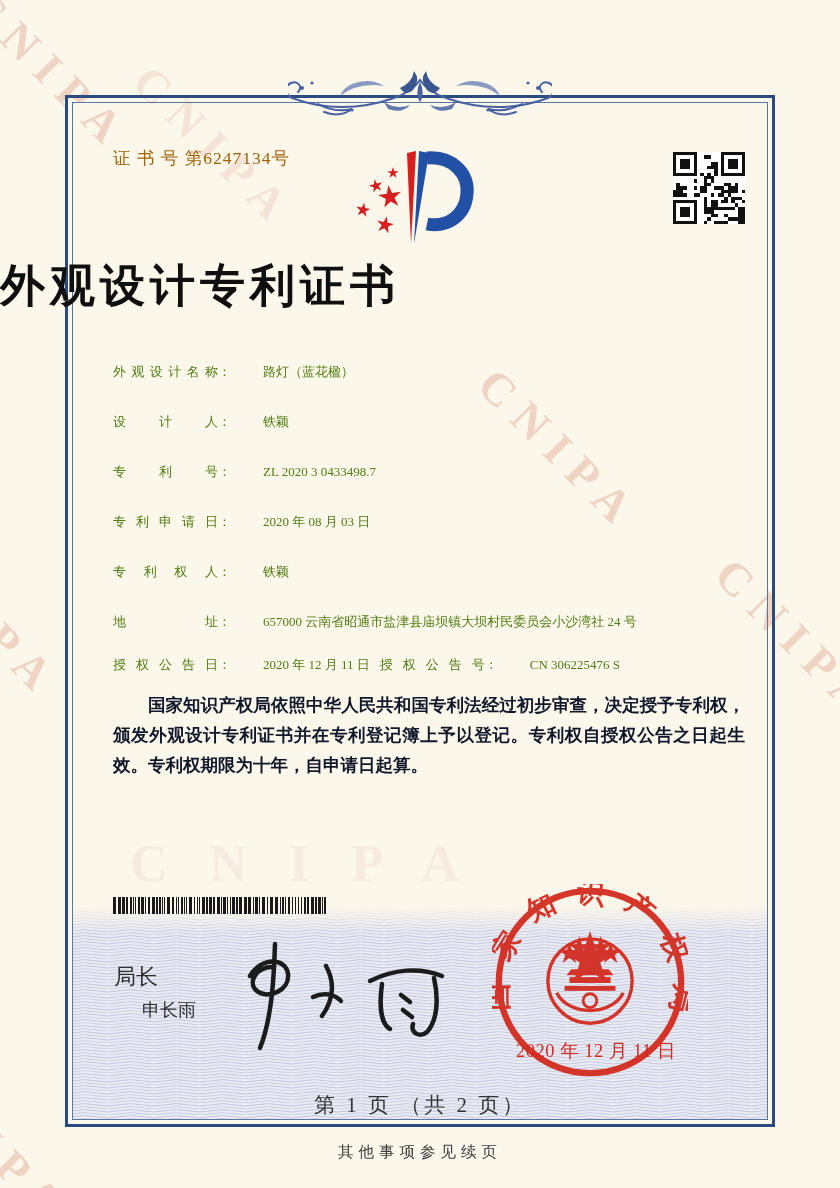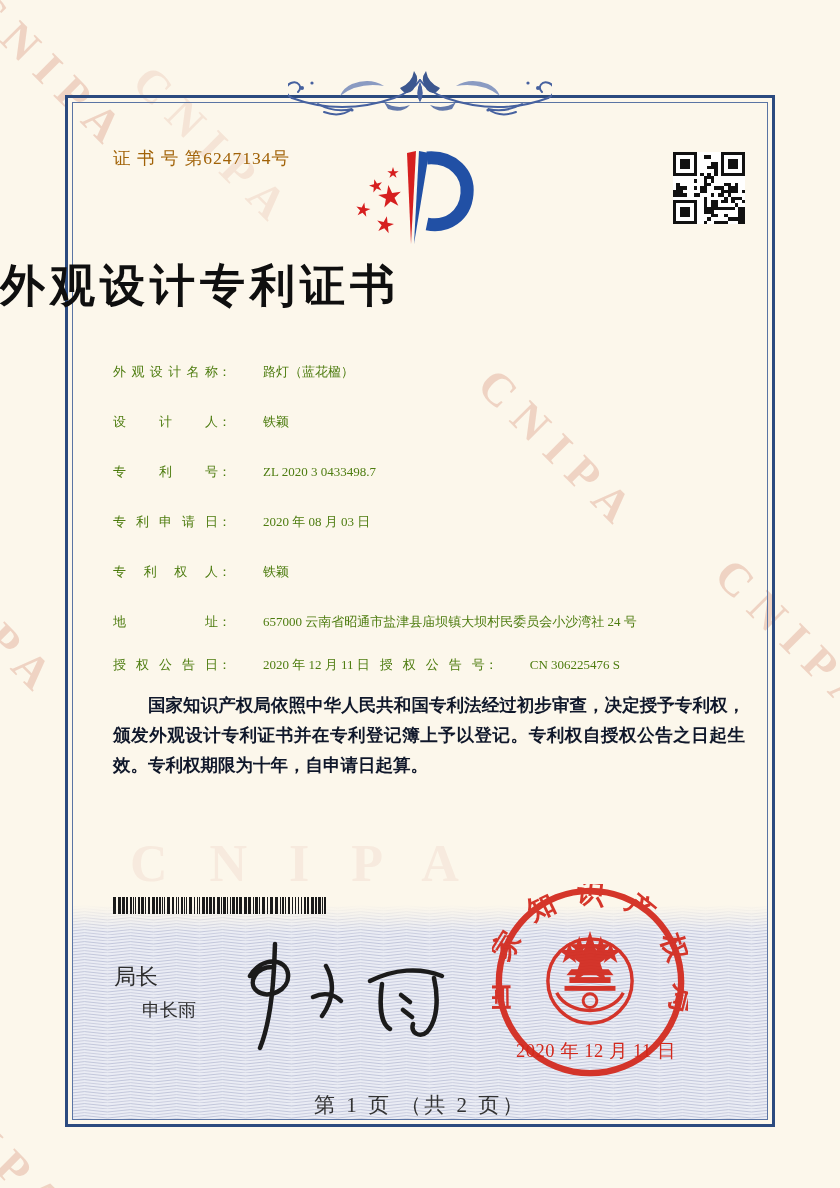--- a/index.html
+++ b/index.html
@@ -493,14 +493,15 @@
           <rect x="-26" y="5" width="52" height="5" stroke="none"></rect>
           <circle cy="20" r="7" fill="none" stroke-width="3"></circle>
           <path d="M-34,12 C-28,24 -14,30 0,30 C14,30 28,24 34,12" fill="none" stroke-width="3.5"></path>
         </g>
       </g>
     </g>
   </svg>
   <div class="sealdate">2020 年 12 月 11 日</div>
 
   <div class="pageno">第 1 页 （共 2 页）</div>
+  <div class="contnote">其他事项参见续页</div>
 
 </div>
 
 </body></html>

